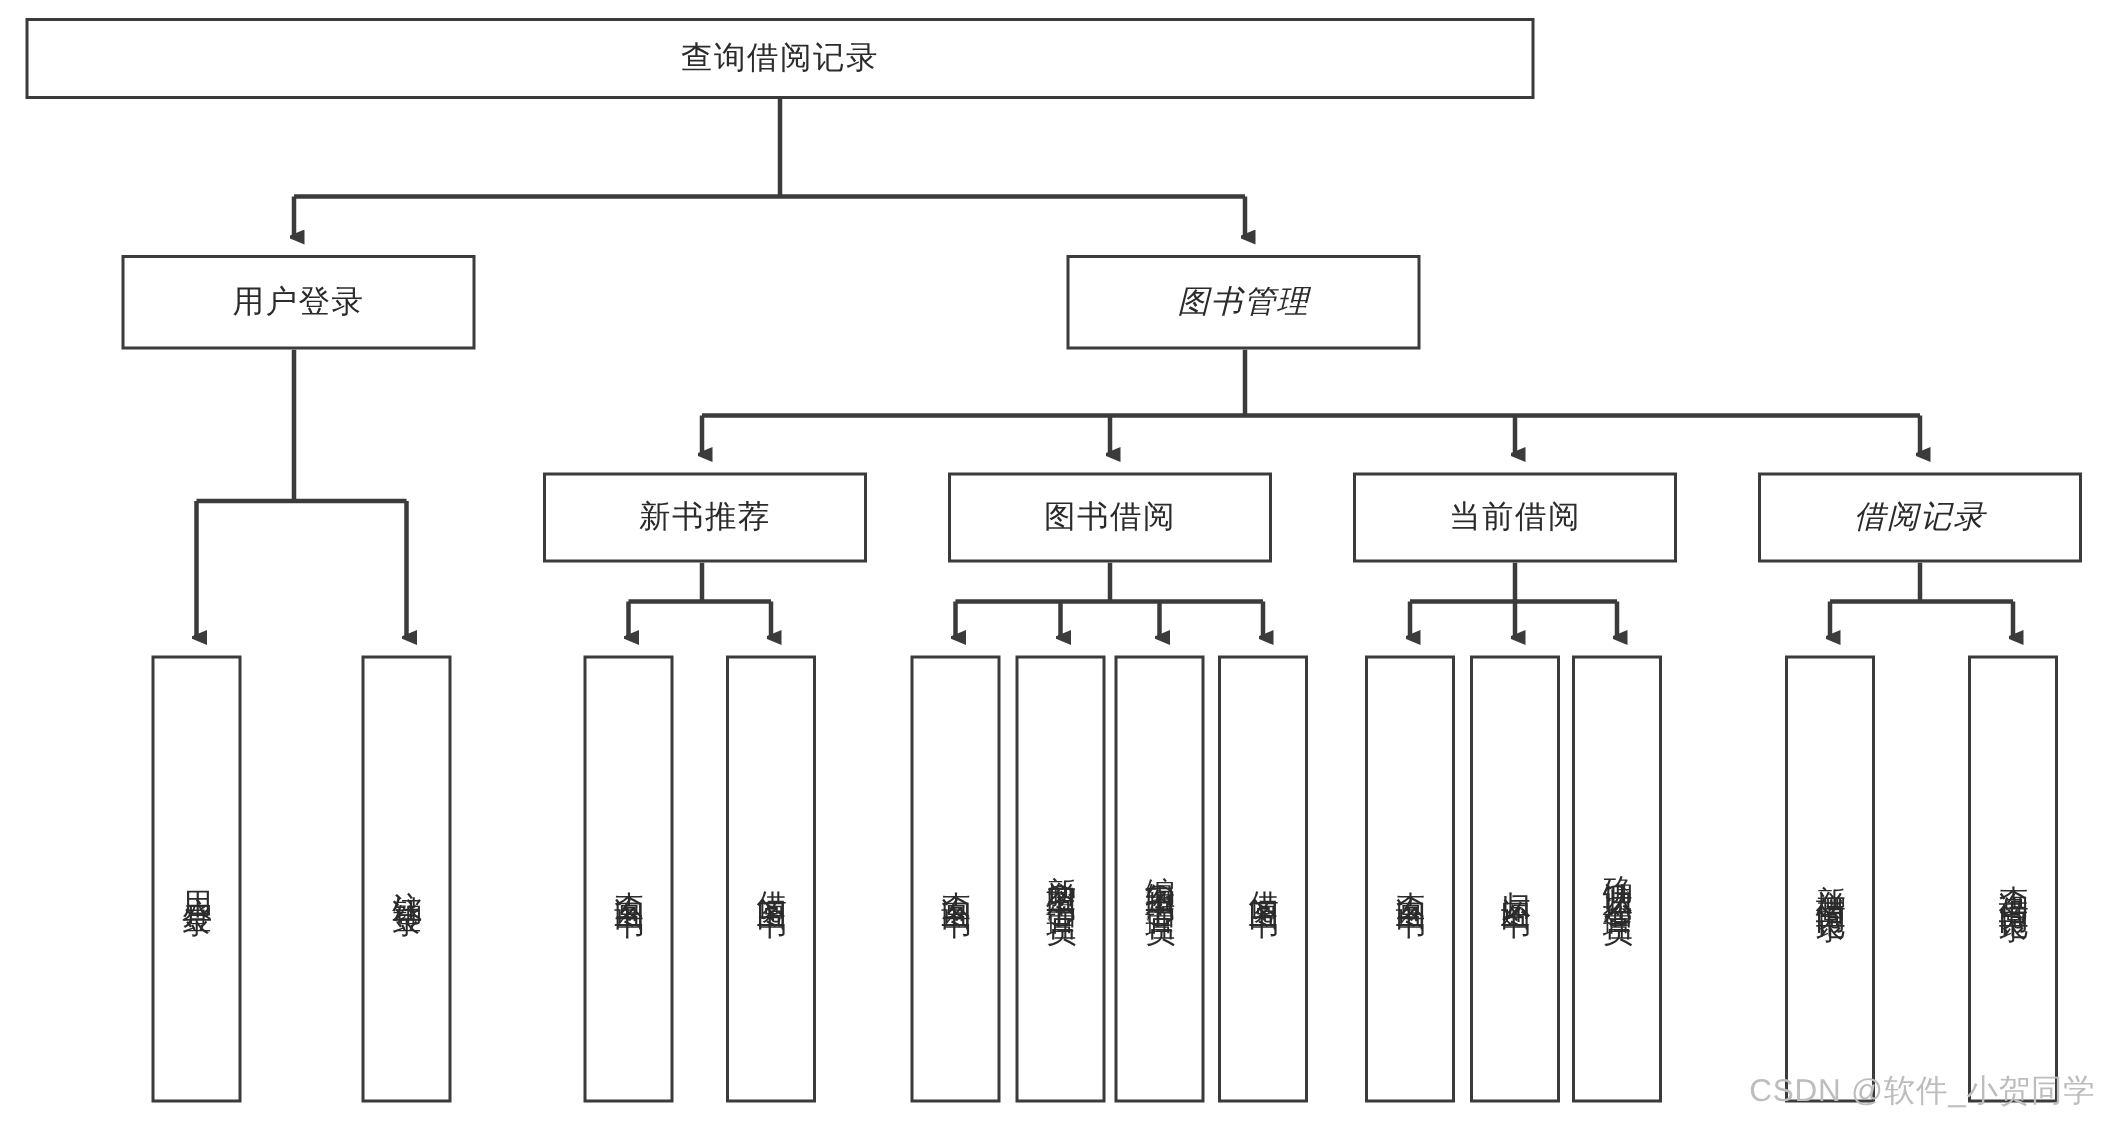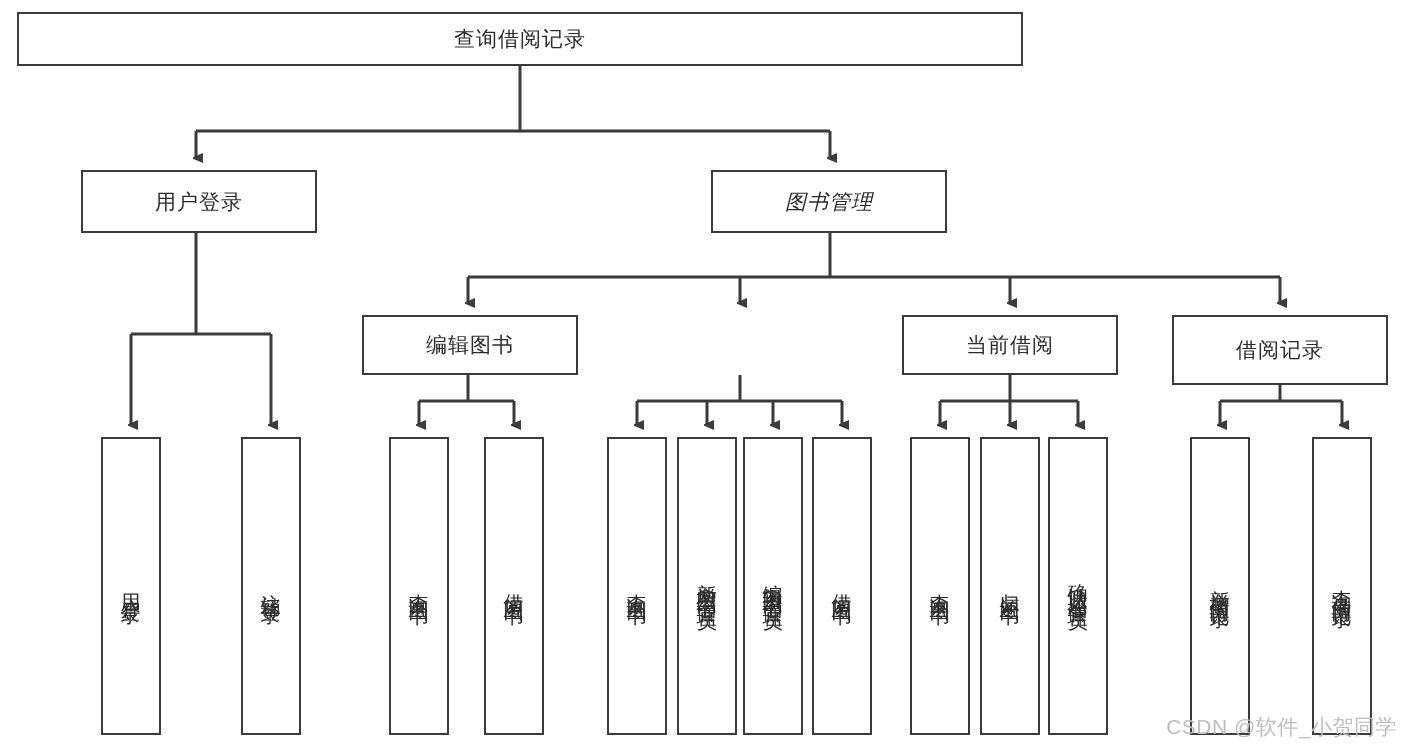--- a/index.html
+++ b/index.html
@@ -118,23 +118,24 @@
       <path d="M1220,401 L1220,425" marker-end="url(#arrow)"></path>
       <path d="M1342,401 L1342,425" marker-end="url(#arrow)"></path>
     </g>
   </svg>
 
   <div class="node horizontal" style="left:17px; top:12px; width:1006px; height:54px;">查询借阅记录</div>
 
   <div class="node horizontal" style="left:81px; top:170px; width:236px; height:63px;">用户登录</div>
   <div class="node horizontal" style="left:711px; top:170px; width:236px; height:63px;font-style:italic;">图书管理</div>
 
-  <div class="node horizontal" style="left:362px; top:315px; width:216px; height:60px;">编辑图书</div>
+  <div class="node horizontal" style="left:362px; top:315px; width:216px; height:60px;">新书推荐</div>
+  <div class="node horizontal" style="left:632px; top:315px; width:216px; height:60px;">图书借阅</div>
   <div class="node horizontal" style="left:902px; top:315px; width:216px; height:60px;text-align:right;">当前借阅</div>
-  <div class="node horizontal" style="left:1172px; top:315px; width:216px; height:70px;">借阅记录</div>
+  <div class="node horizontal" style="left:1172px; top:315px; width:216px; height:60px;font-style:italic;">借阅记录</div>
 
   <div class="node vertical" style="left:101px; top:437px; width:60px; height:298px;">
     <span class="vtext">用户登录</span>
   </div>
   <div class="node vertical" style="left:241px; top:437px; width:60px; height:298px;">
     <span class="vtext">注销登录</span>
   </div>
 
   <div class="node vertical" style="left:389px; top:437px; width:60px; height:298px;">
     <span class="vtext">查询图书</span>

